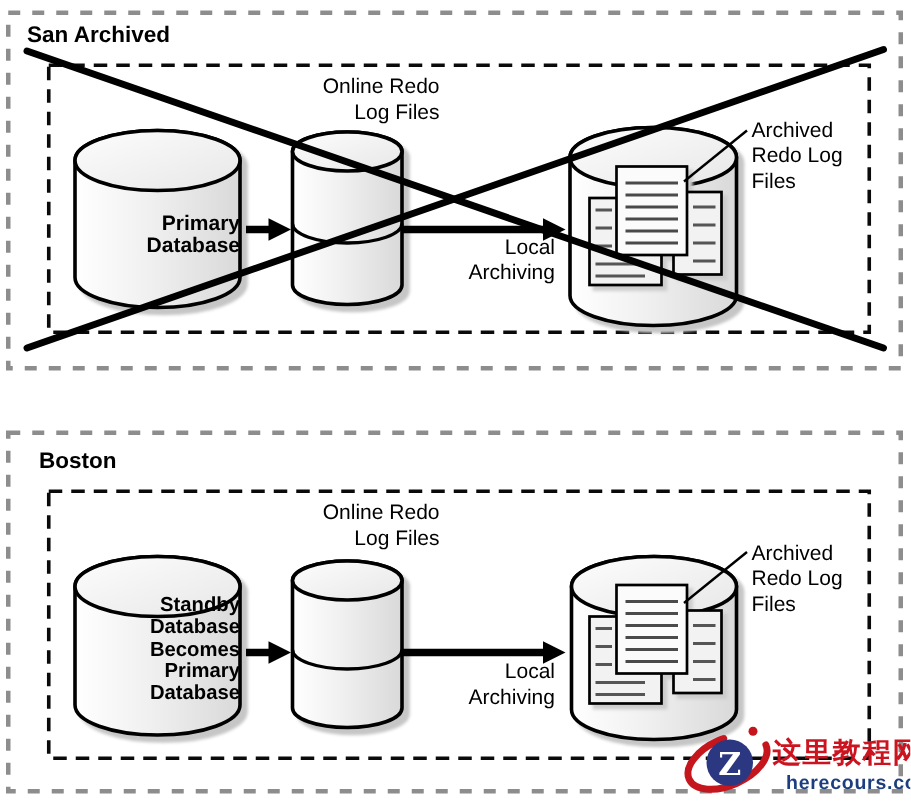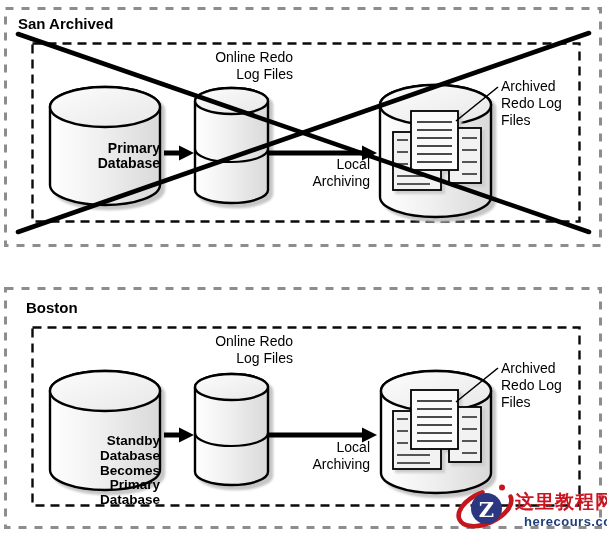--- a/index.html
+++ b/index.html
@@ -10,21 +10,21 @@
   .center{text-align:right;}
   .bold{font-weight:bold;}
   .section-title{font-size:15px;font-weight:bold;}
   .sf-title{left:18px;top:15px;}
   .boston-title{left:26px;top:299px;}
   .anno{font-size:14px;line-height:16.5px;}
   .cyl-label{font-weight:bold;font-size:13.5px;line-height:14.8px;}
   .online-sf{left:173px;top:49px;width:120px;}
   .online-bos{left:173px;top:333px;width:120px;}
   .primary-label{left:50px;top:141px;width:110px;font-size:14px;line-height:15px;}
-  .standby-label{left:50px;top:434px;width:110px;}
+  .standby-label{left:50px;top:396px;width:110px;}
   .localarch-sf{left:270px;top:156px;width:100px;}
   .localarch-bos{left:270px;top:439px;width:100px;}
   .archived-sf{left:501px;top:78px;width:100px;line-height:17px;}
   .archived-bos{left:501px;top:360px;width:100px;line-height:17px;}
   .wm-name{left:515px;top:489px;font-size:19px;font-weight:bold;color:#cb1420;
            letter-spacing:1px;z-index:9;white-space:nowrap;}
   .wm-url{left:524px;top:514px;font-size:13px;font-weight:bold;color:#1d3e7e;
           z-index:9;white-space:nowrap;letter-spacing:0.5px;}
   .shadow{filter:drop-shadow(4px 4px 1px #c6c6c6);}
   .softshadow{filter:drop-shadow(3px 3px 1px #cccccc);}

